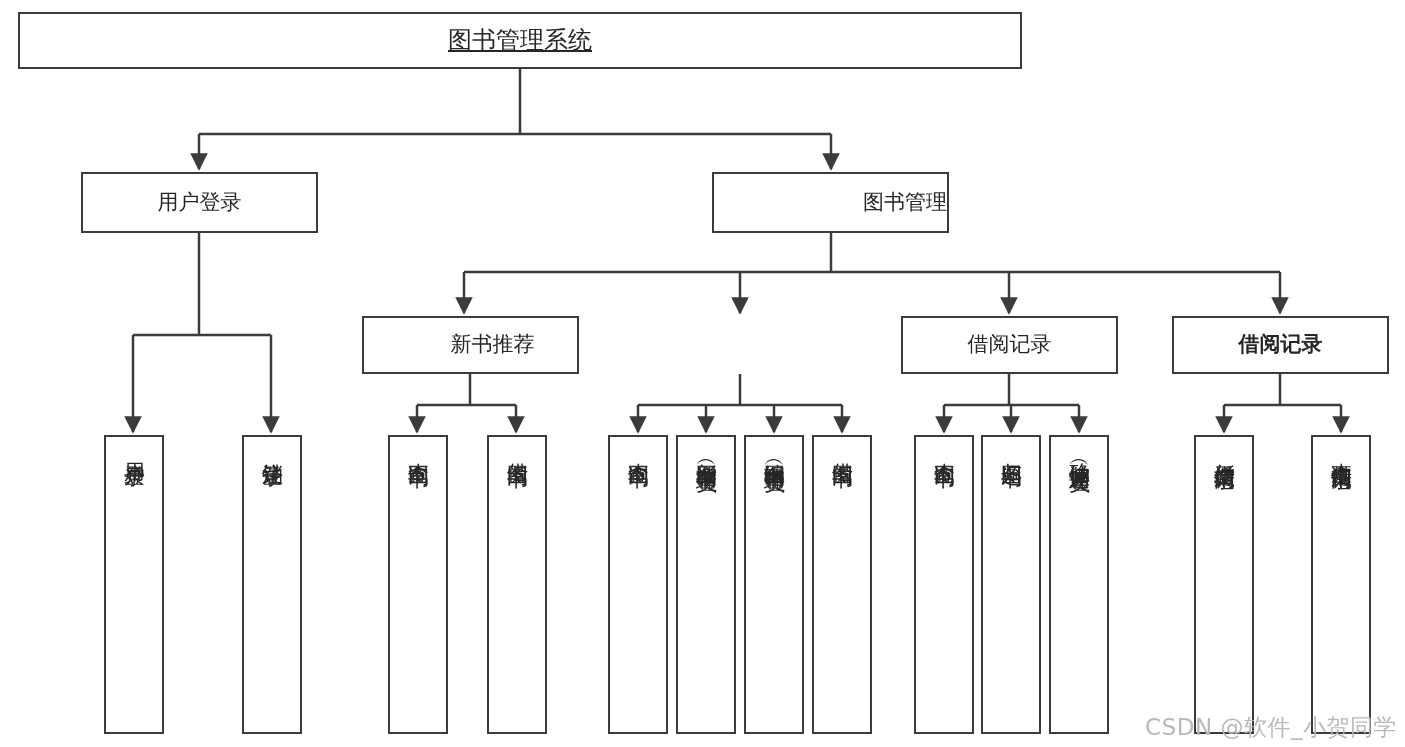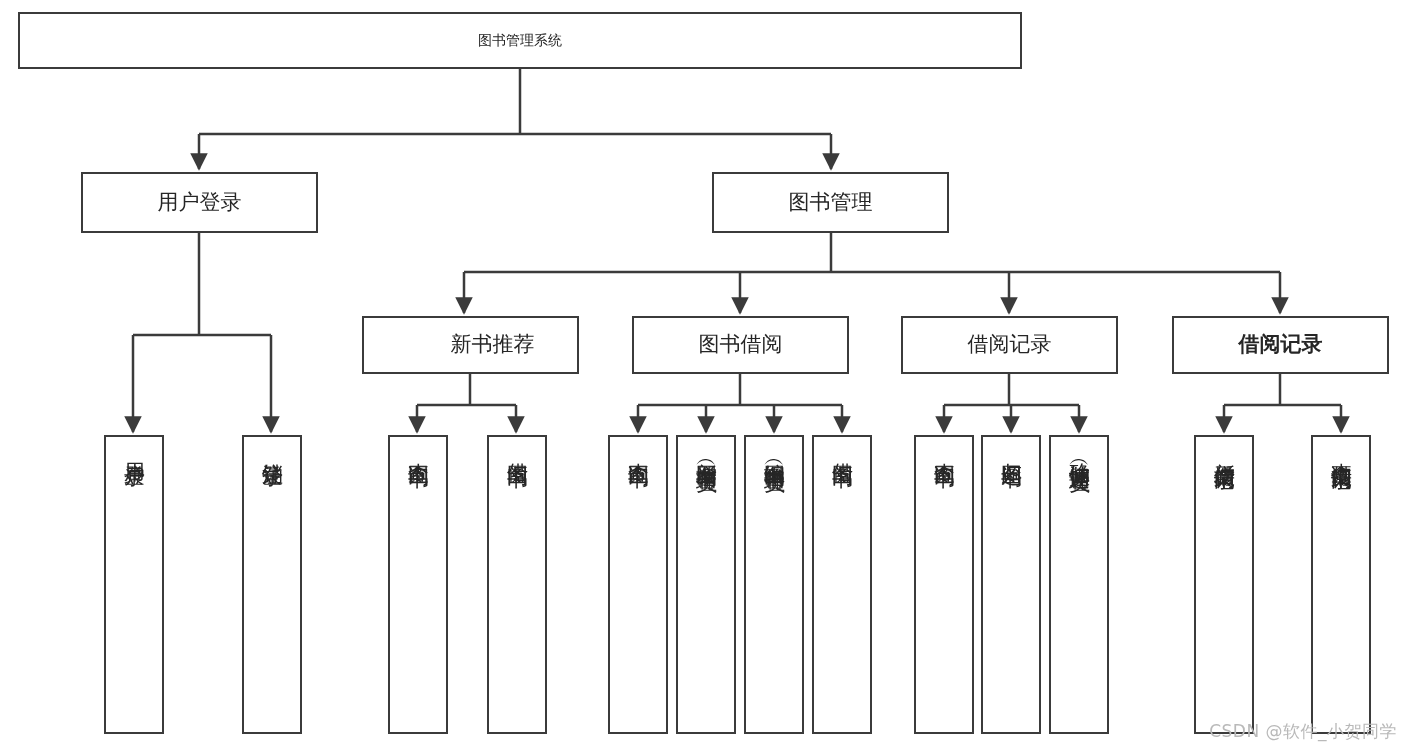--- a/index.html
+++ b/index.html
@@ -40,39 +40,40 @@
   .node-label {
     color: #262626;
     line-height: 1.12;
     text-align: center;
     white-space: nowrap;
   }
   .node.horiz .node-label {
     font-size: 21px;
   }
   .node.root .node-label {
-    font-size: 14px;
+    font-size: 24px;
+    text-decoration: underline;
   }
   .node.vert {
     align-items: flex-start;
     justify-content: center;
     padding-top: 9px;
   }
   .node.vert .node-label {
     writing-mode: vertical-rl;
     text-orientation: upright;
     font-size: 21px;
     letter-spacing: 1.5px;
     line-height: 1;
   }
   .watermark {
     position: absolute;
     right: 8px;
     bottom: 4px;
-    font-size: 17px;
+    font-size: 23px;
     color: #b9b9b9;
     letter-spacing: 0.5px;
     z-index: 5;
     white-space: nowrap;
   }
 </style>
 </head>
 <body>
 
 <div id="diagram-root">
@@ -127,30 +128,27 @@
     </g>
   </svg>
 
   <div class="node root horiz" style="left:18px; top:12px; width:1004px; height:57px;">
     <span class="node-label">图书管理系统</span>
   </div>
 
   <div class="node horiz" style="left:81px; top:172px; width:237px; height:61px;">
     <span class="node-label">用户登录</span>
   </div>
-  <div class="node horiz" style="left:712px; top:172px; width:237px; height:61px;">
+  <div class="node horiz" style="left:712px; top:172px; width:237px; height:61px;justify-content:flex-end;">
     <span class="node-label">图书管理</span>
   </div>
 
   <div class="node horiz" style="left:362px; top:316px; width:217px; height:58px;padding-left:44px;">
     <span class="node-label">新书推荐</span>
   </div>
-  <div class="node horiz" style="left:632px; top:316px; width:217px; height:58px;">
-    <span class="node-label">图书借阅</span>
-  </div>
   <div class="node horiz" style="left:901px; top:316px; width:217px; height:58px;">
     <span class="node-label">借阅记录</span>
   </div>
   <div class="node horiz" style="left:1172px; top:316px; width:217px; height:58px;font-weight:bold;">
     <span class="node-label">借阅记录</span>
   </div>
 
   <div class="node vert" style="left:104px; top:435px; width:60px; height:299px;">
     <span class="node-label">用户登录</span>
   </div>

